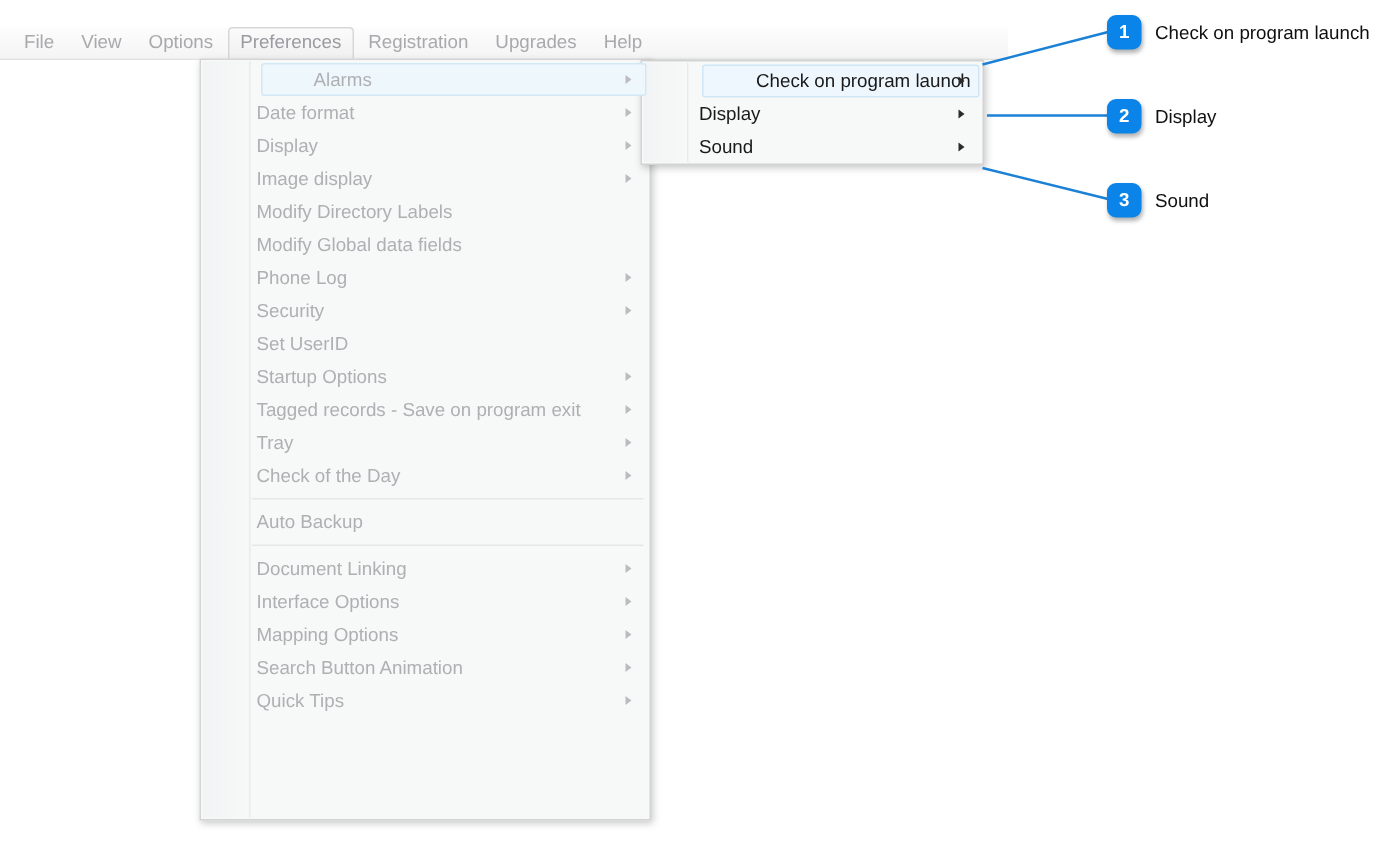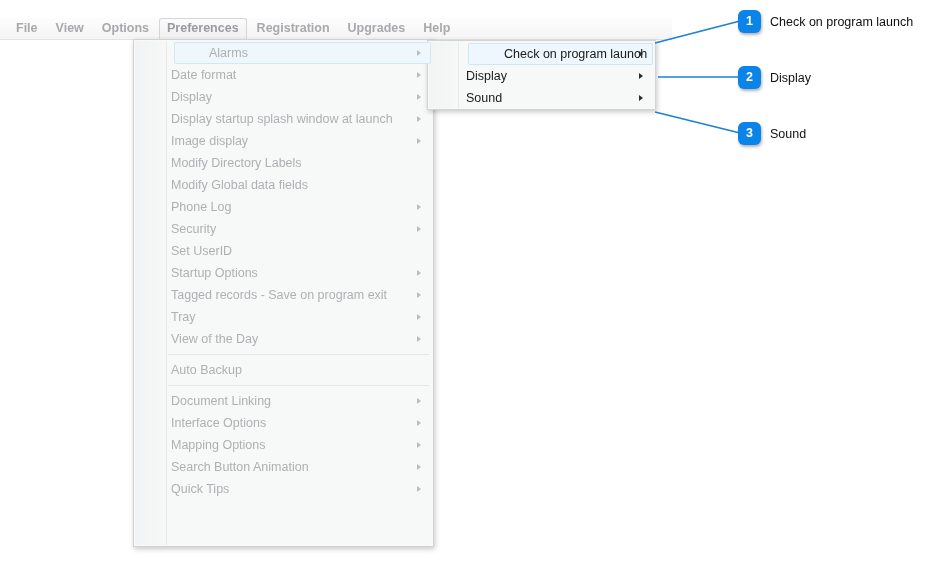--- a/index.html
+++ b/index.html
@@ -42,21 +42,20 @@
   }
   .menubar-item {
     font-size: 12.5px;
     color: #a9a9ad;
     padding: 2px 7px 3px 7px;
     margin-right: 2px;
     white-space: nowrap;
     line-height: 15px;
     border: 1px solid transparent;
     border-radius: 2px;
-    font-weight: bold;
   }
   .menubar-item.open {
     color: #9a9aa0;
     background: linear-gradient(to bottom, #fbfbfb 0%, #f0f0f0 100%);
     border: 1px solid #d6d6d8;
     border-bottom-color: #efefef;
     border-radius: 3px 3px 0 0;
   }
 
   
@@ -220,24 +219,20 @@
       </div>
       <div class="menu-item">
         <span class="label">Date format</span>
         <span class="submenu-arrow"></span>
       </div>
       <div class="menu-item">
         <span class="label">Display</span>
         <span class="submenu-arrow"></span>
       </div>
       <div class="menu-item">
-        <span class="label">Display startup splash window at launch</span>
-        <span class="submenu-arrow"></span>
-      </div>
-      <div class="menu-item">
         <span class="label">Image display</span>
         <span class="submenu-arrow"></span>
       </div>
       <div class="menu-item">
         <span class="label">Modify Directory Labels</span>
       </div>
       <div class="menu-item">
         <span class="label">Modify Global data fields</span>
       </div>
       <div class="menu-item">
@@ -257,21 +252,21 @@
       </div>
       <div class="menu-item">
         <span class="label">Tagged records - Save on program exit</span>
         <span class="submenu-arrow"></span>
       </div>
       <div class="menu-item">
         <span class="label">Tray</span>
         <span class="submenu-arrow"></span>
       </div>
       <div class="menu-item">
-        <span class="label">View of the Day</span>
+        <span class="label">Check of the Day</span>
         <span class="submenu-arrow"></span>
       </div>
       <div class="menu-separator"></div>
       <div class="menu-item">
         <span class="label">Auto Backup</span>
       </div>
       <div class="menu-separator"></div>
       <div class="menu-item">
         <span class="label">Document Linking</span>
         <span class="submenu-arrow"></span>

